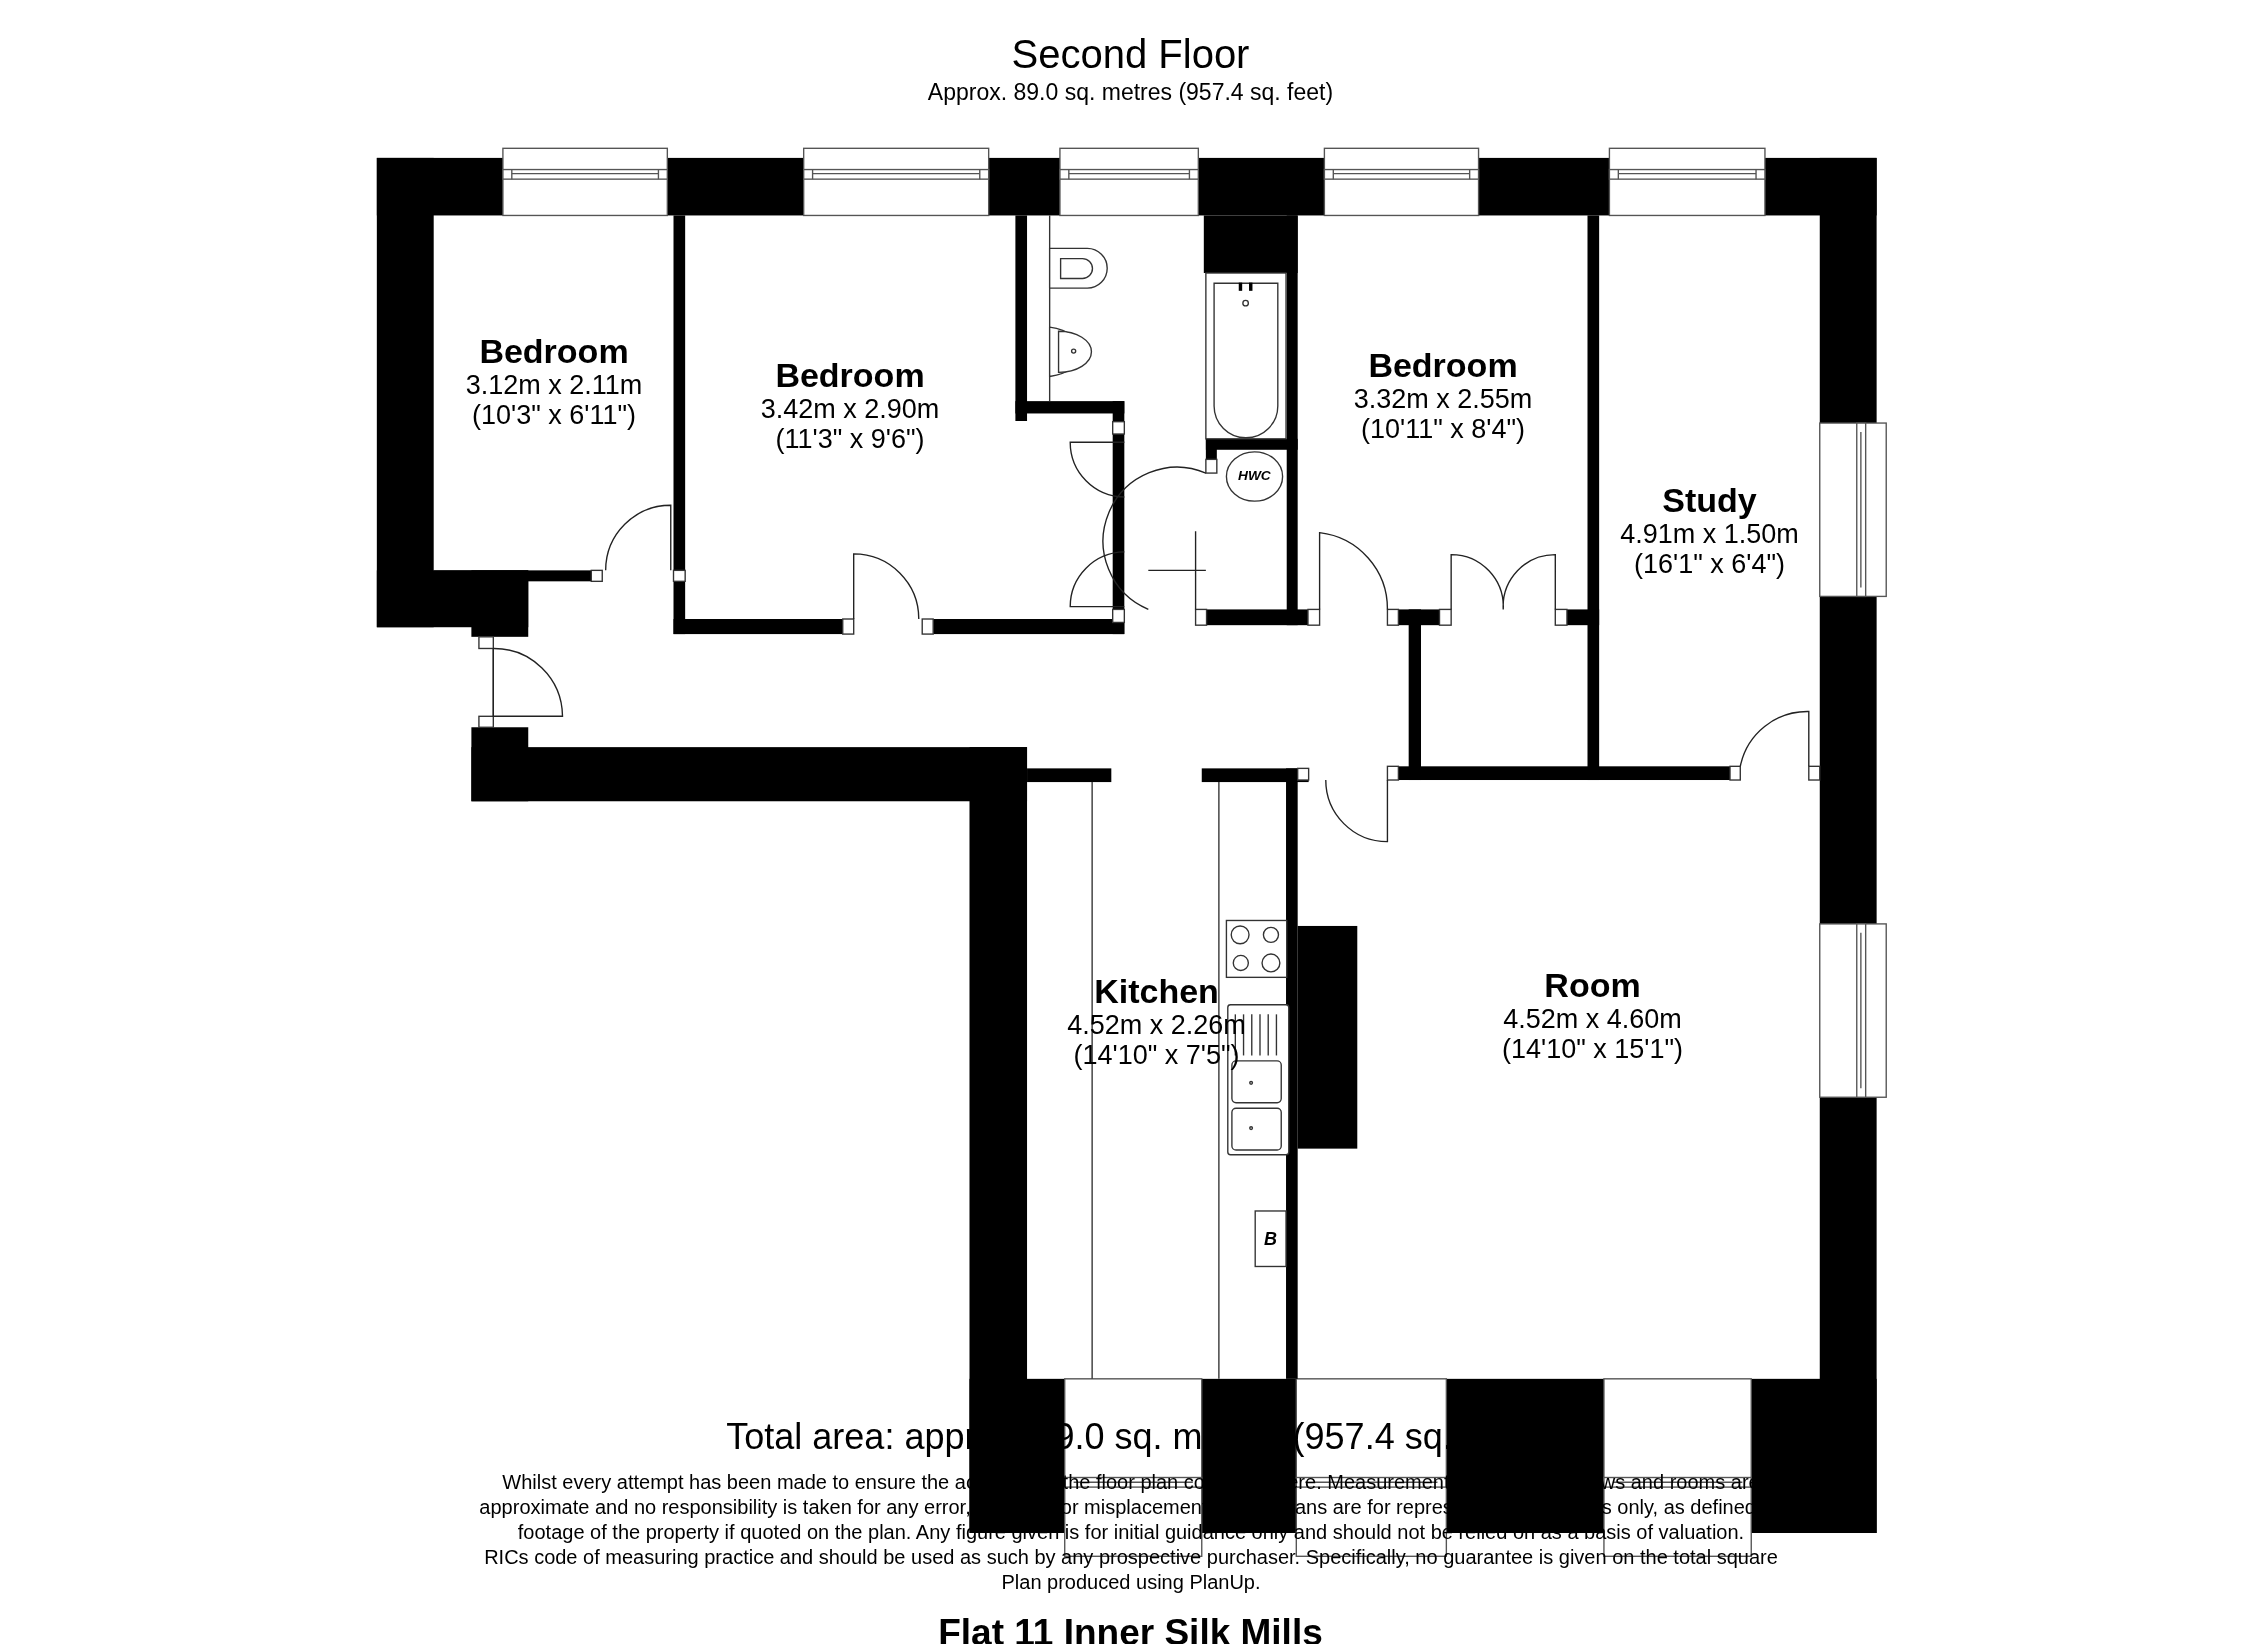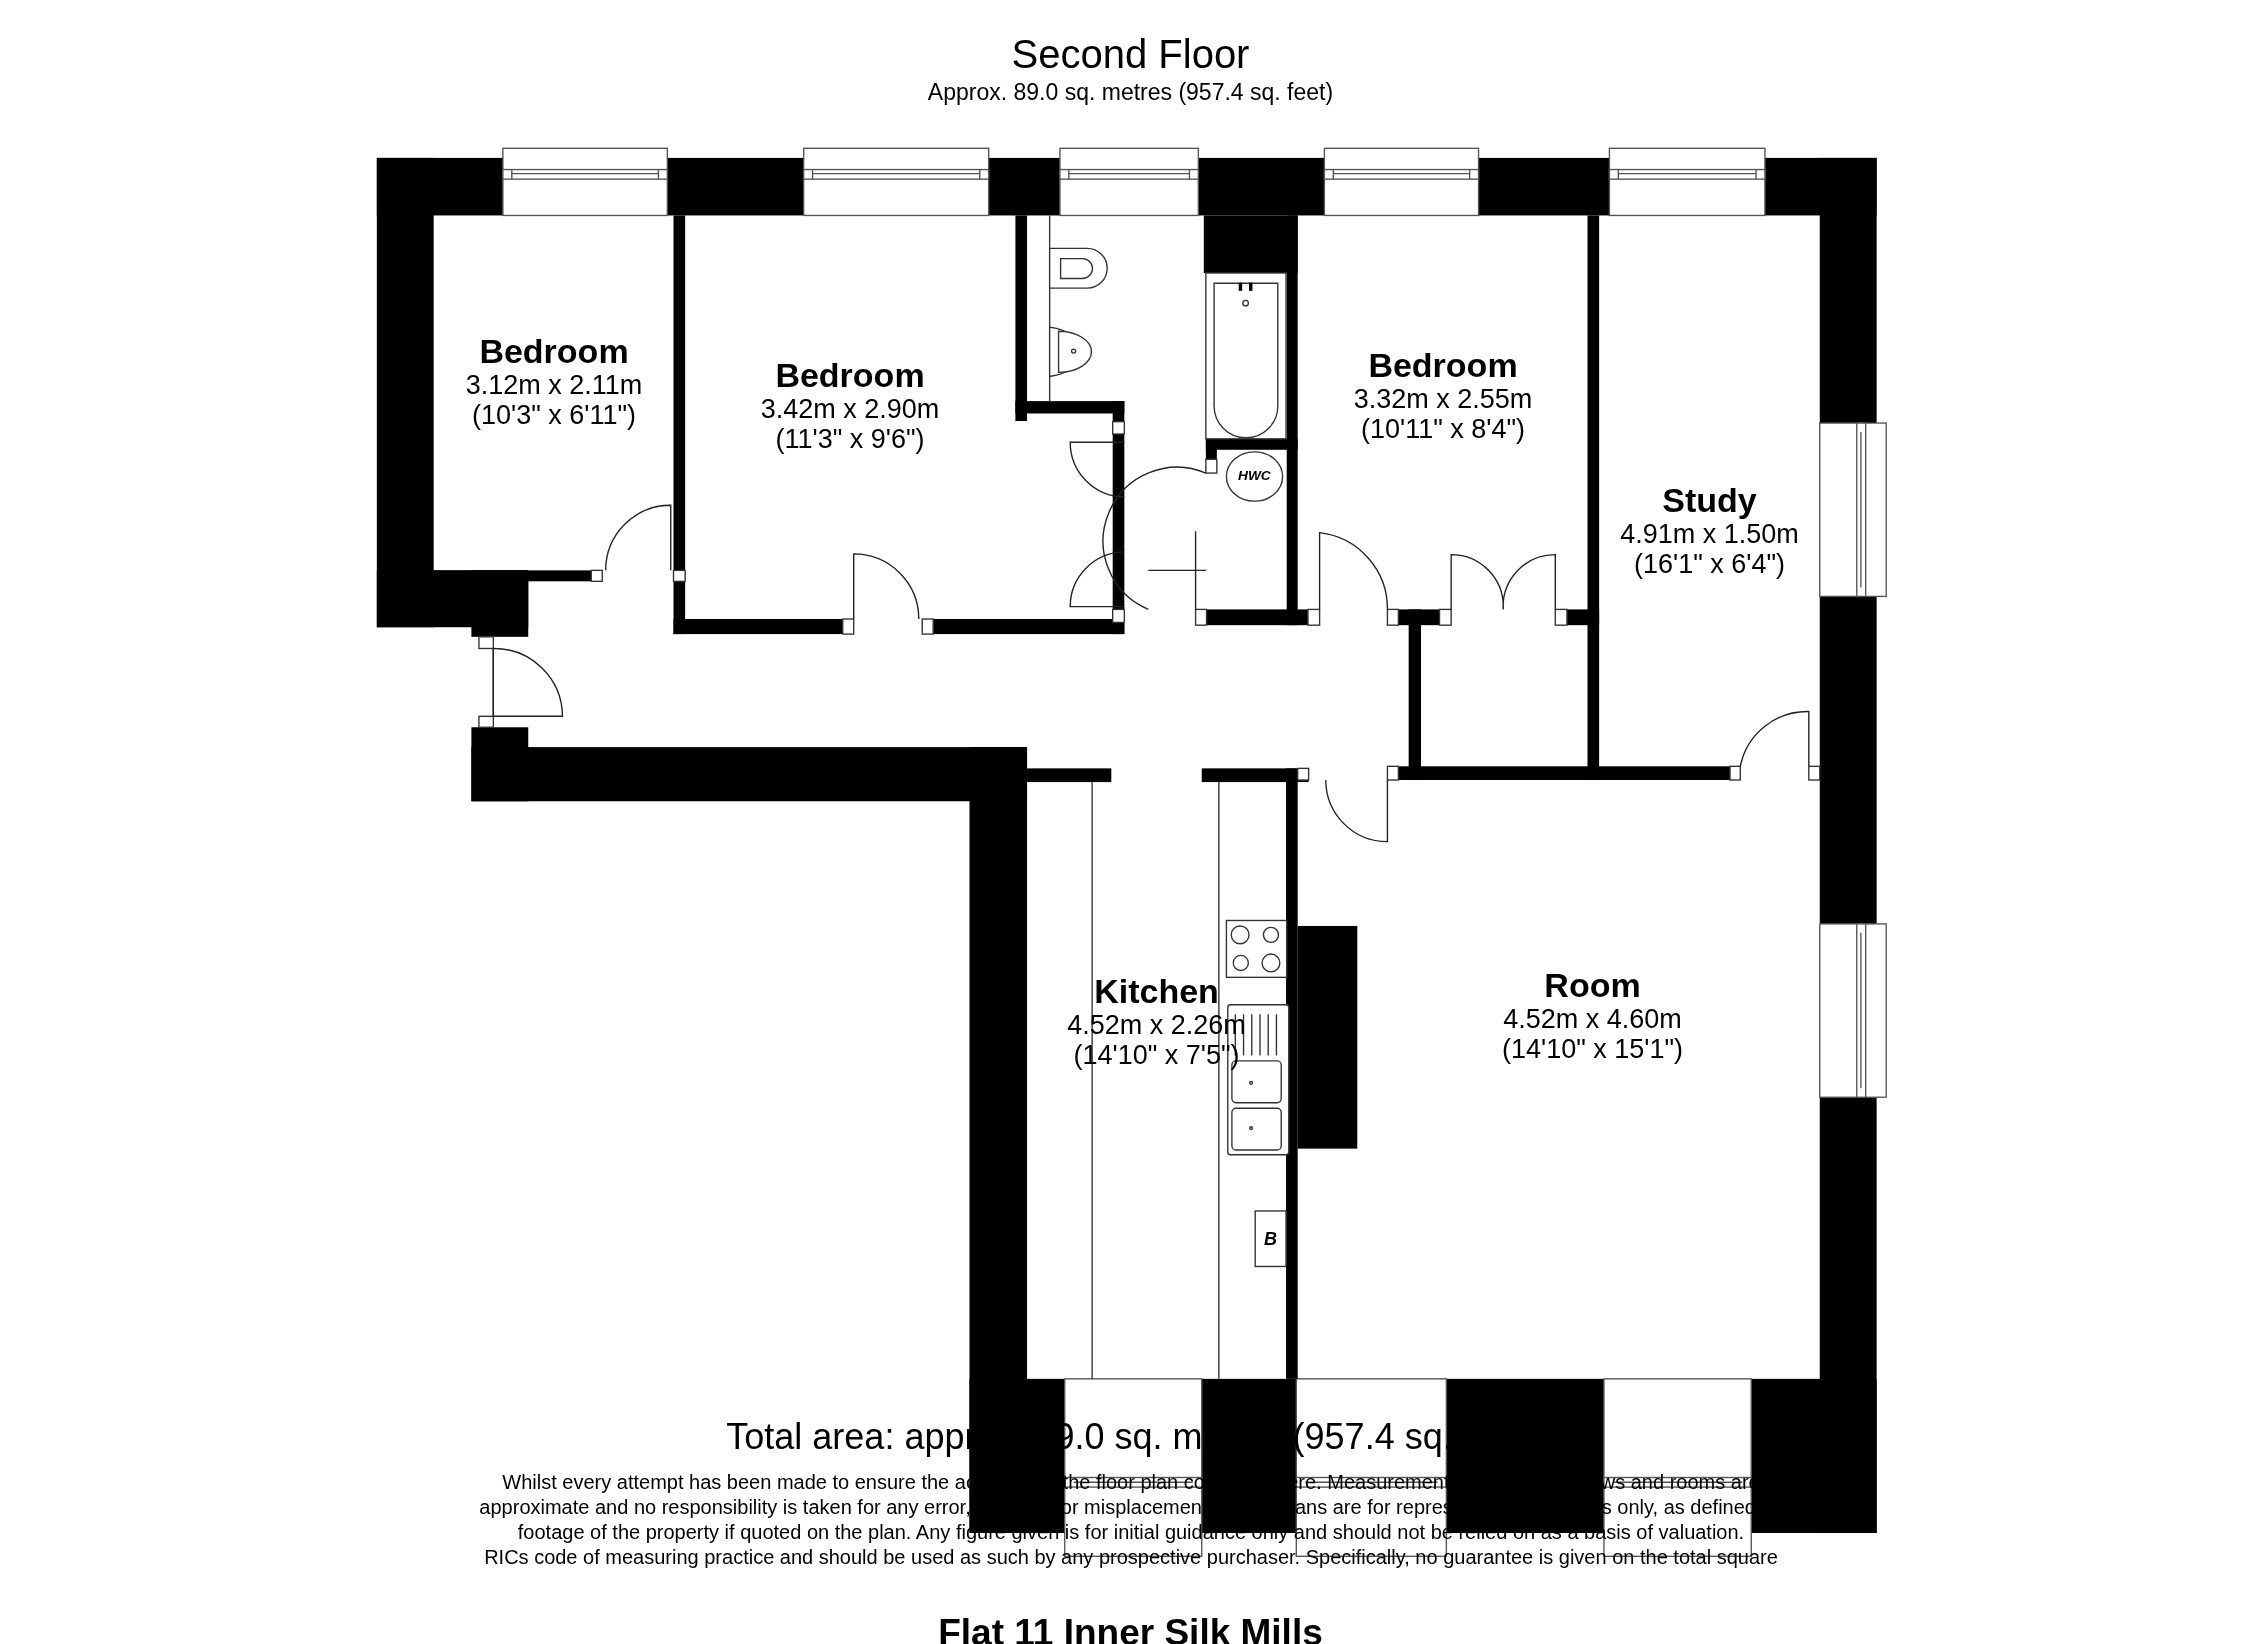--- a/index.html
+++ b/index.html
@@ -265,15 +265,16 @@
   <span class="room-dim">4.52m x 4.60m</span>
   <span class="room-dim">(14'10" x 15'1")</span>
 </div>
 
 <div id="total-area" class="abs center-text">Total area: approx. 89.0 sq. metres (957.4 sq. feet)</div>
 <div id="disclaimer" class="abs">
   <span>Whilst every attempt has been made to ensure the accuracy of the floor plan contained here. Measurements of doors, windows and rooms are</span>
   <span>approximate and no responsibility is taken for any error, omission or misplacement. These plans are for representation purposes only, as defined by</span>
   <span>footage of the property if quoted on the plan. Any figure given is for initial guidance only and should not be relied on as a basis of valuation.</span>
   <span>RICs code of measuring practice and should be used as such by any prospective purchaser. Specifically, no guarantee is given on the total square</span>
+  <span>Plan produced using PlanUp.</span>
 </div>
 <div id="property-name" class="abs center-text">Flat 11 Inner Silk Mills</div>
 
 
 </body></html>

